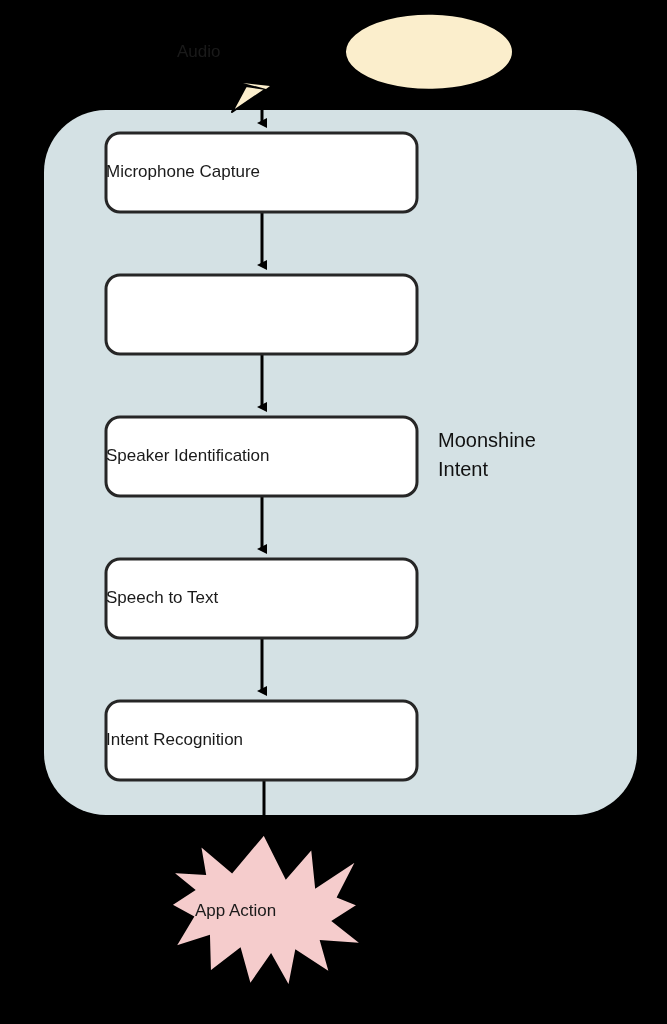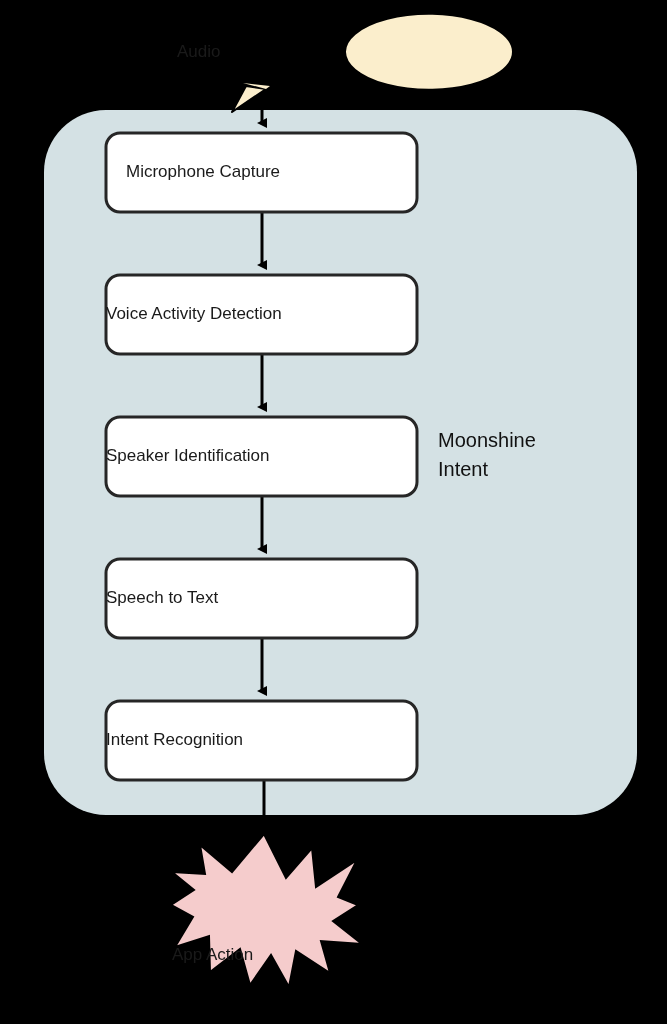--- a/index.html
+++ b/index.html
@@ -92,27 +92,26 @@
       <rect x="106" y="701" width="311" height="79" rx="14" ry="14" fill="#FFFFFF" stroke="#262626" stroke-width="3"></rect>
     </g>
 
     <g>
       <polygon points="264,834 286,878 312,848 316,887 357,860 338,897 358,905 333,921 362,944 321,941 330,973 296,951 289,987 271,955 250,985 240,949 210,972 209,936 175,947 193,917 171,905 194,890 172,872 205,874 200,845 232,872" fill="#F5CCCC" stroke="#000000" stroke-width="2" stroke-linejoin="miter"></polygon>
     </g>
   </svg>
 
   <div class="node-label bubble-label" style="left:177px; top:42px; width:168px;">Audio</div>
 
-  <div class="node-label box-label" style="left:106px; top:162px; width:311px;margin-left:20px;">Microphone Capture</div>
+  <div class="node-label box-label" style="left:106px; top:162px; width:311px;">Microphone Capture</div>
 
-  <div class="node-label box-label" style="left:106px; top:304px; width:311px;">Voice Activity Detection</div>
 
   <div class="node-label box-label" style="left:106px; top:588px; width:311px;">Speech to Text</div>
 
   <div class="node-label box-label" style="left:106px; top:446px; width:311px;">Speaker Identification</div>
 
   <div class="node-label box-label" style="left:106px; top:730px; width:343px;">Intent Recognition</div>
 
-  <div class="node-label star-label" style="left:172px; top:901px; width:168px;margin-top:44px;">App Action</div>
+  <div class="node-label star-label" style="left:195px; top:901px; width:168px;">App Action</div>
 
   <div class="node-label group-label" style="left:438px; top:426px; width:200px;"><span>Moonshine</span><br><span>Intent</span></div>
 
 </div>
 
 </body></html>

